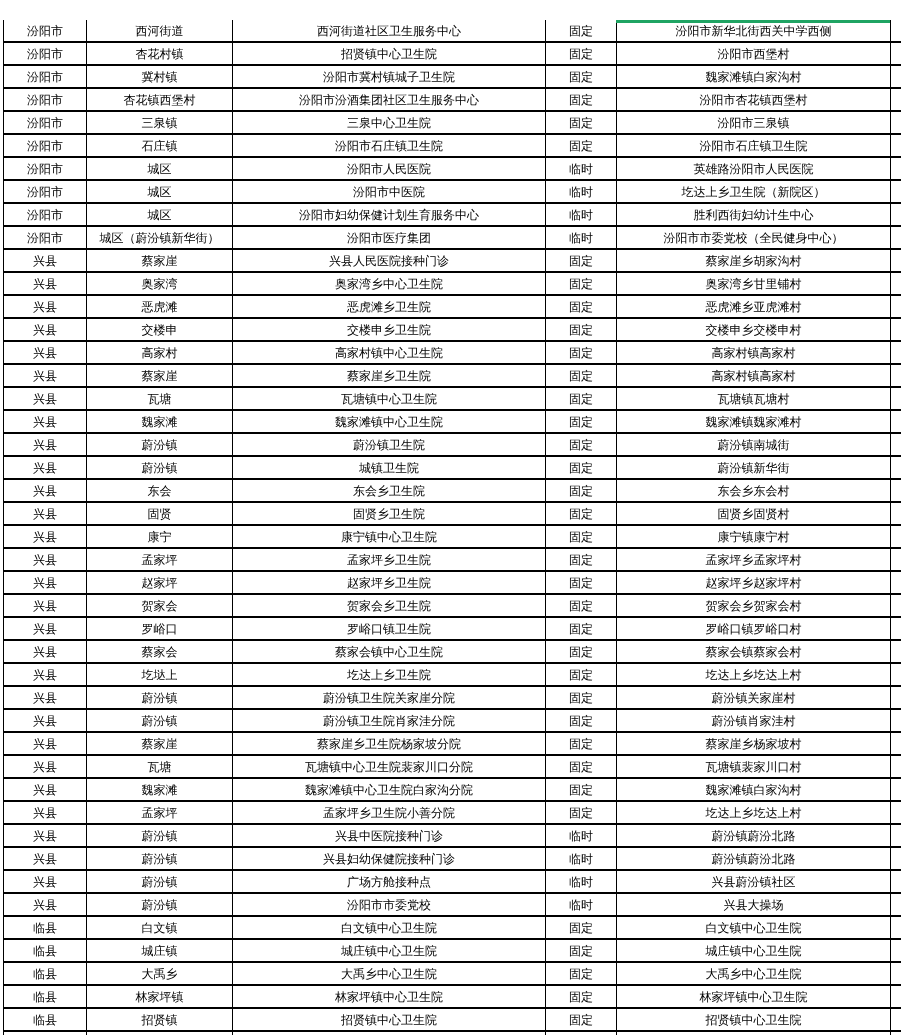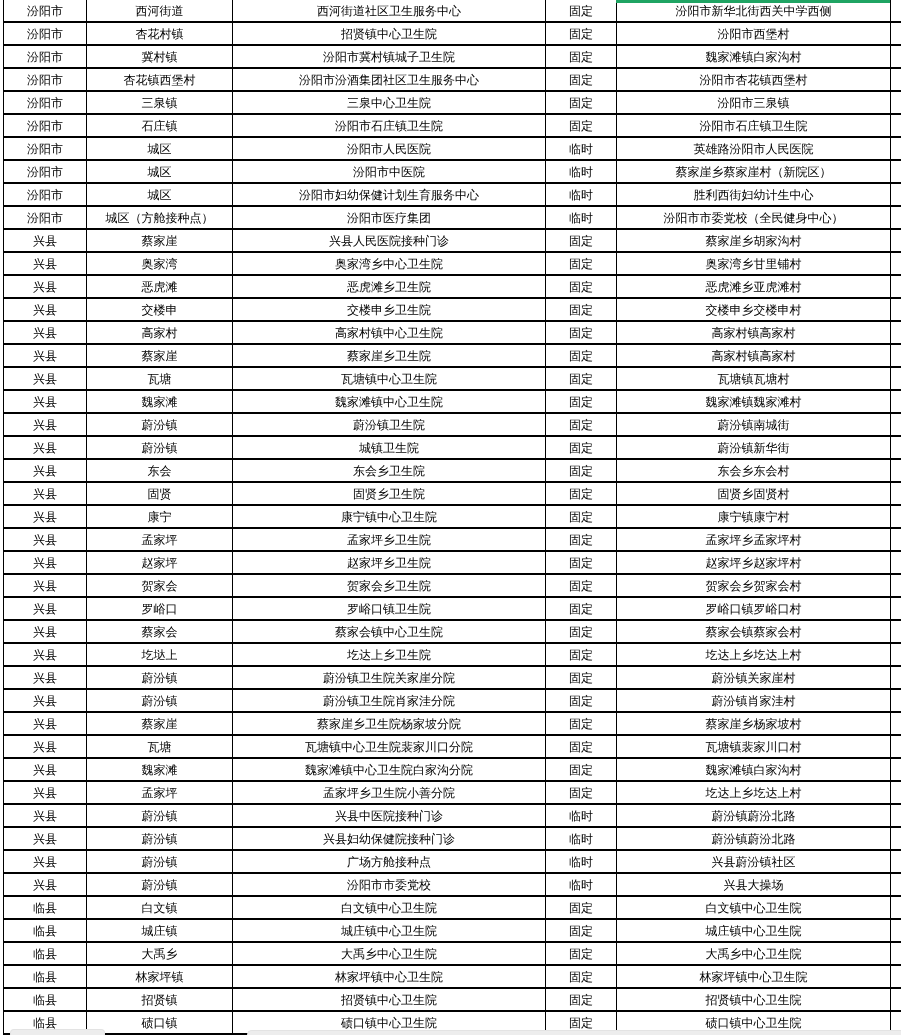--- a/index.html
+++ b/index.html
@@ -9,20 +9,21 @@
     width: 901px;
     height: 1035px;
     overflow: hidden;
     font-family: "DejaVu Sans", sans-serif;
   }
   .sheet {
     position: relative;
     width: 901px;
     height: 921px;
     background: #ffffff;
+    margin-top: 20px;
   }
   table.grid {
     border-collapse: separate;
     border-spacing: 0;
     table-layout: fixed;
     width: 898px;
     margin-left: 3px;
     border-left: 1px solid #000;
   }
   table.grid td {
@@ -143,34 +144,34 @@
           <td class="col-site">汾阳市人民医院</td>
           <td class="col-type">临时</td>
           <td class="col-address">英雄路汾阳市人民医院</td>
           <td class="col-filler"></td>
         </tr>
         <tr>
           <td class="col-city">汾阳市</td>
           <td class="col-town">城区</td>
           <td class="col-site">汾阳市中医院</td>
           <td class="col-type">临时</td>
-          <td class="col-address">蔡家崖乡蔡家崖村（新院区）</td>
+          <td class="col-address">圪达上乡卫生院（新院区）</td>
           <td class="col-filler"></td>
         </tr>
         <tr>
           <td class="col-city">汾阳市</td>
           <td class="col-town">城区</td>
           <td class="col-site">汾阳市妇幼保健计划生育服务中心</td>
           <td class="col-type">临时</td>
           <td class="col-address">胜利西街妇幼计生中心</td>
           <td class="col-filler"></td>
         </tr>
         <tr>
           <td class="col-city">汾阳市</td>
-          <td class="col-town">城区（方舱接种点）</td>
+          <td class="col-town">城区（蔚汾镇新华街）</td>
           <td class="col-site">汾阳市医疗集团</td>
           <td class="col-type">临时</td>
           <td class="col-address">汾阳市市委党校（全民健身中心）</td>
           <td class="col-filler"></td>
         </tr>
         <tr>
           <td class="col-city">兴县</td>
           <td class="col-town">蔡家崖</td>
           <td class="col-site">兴县人民医院接种门诊</td>
           <td class="col-type">固定</td>

